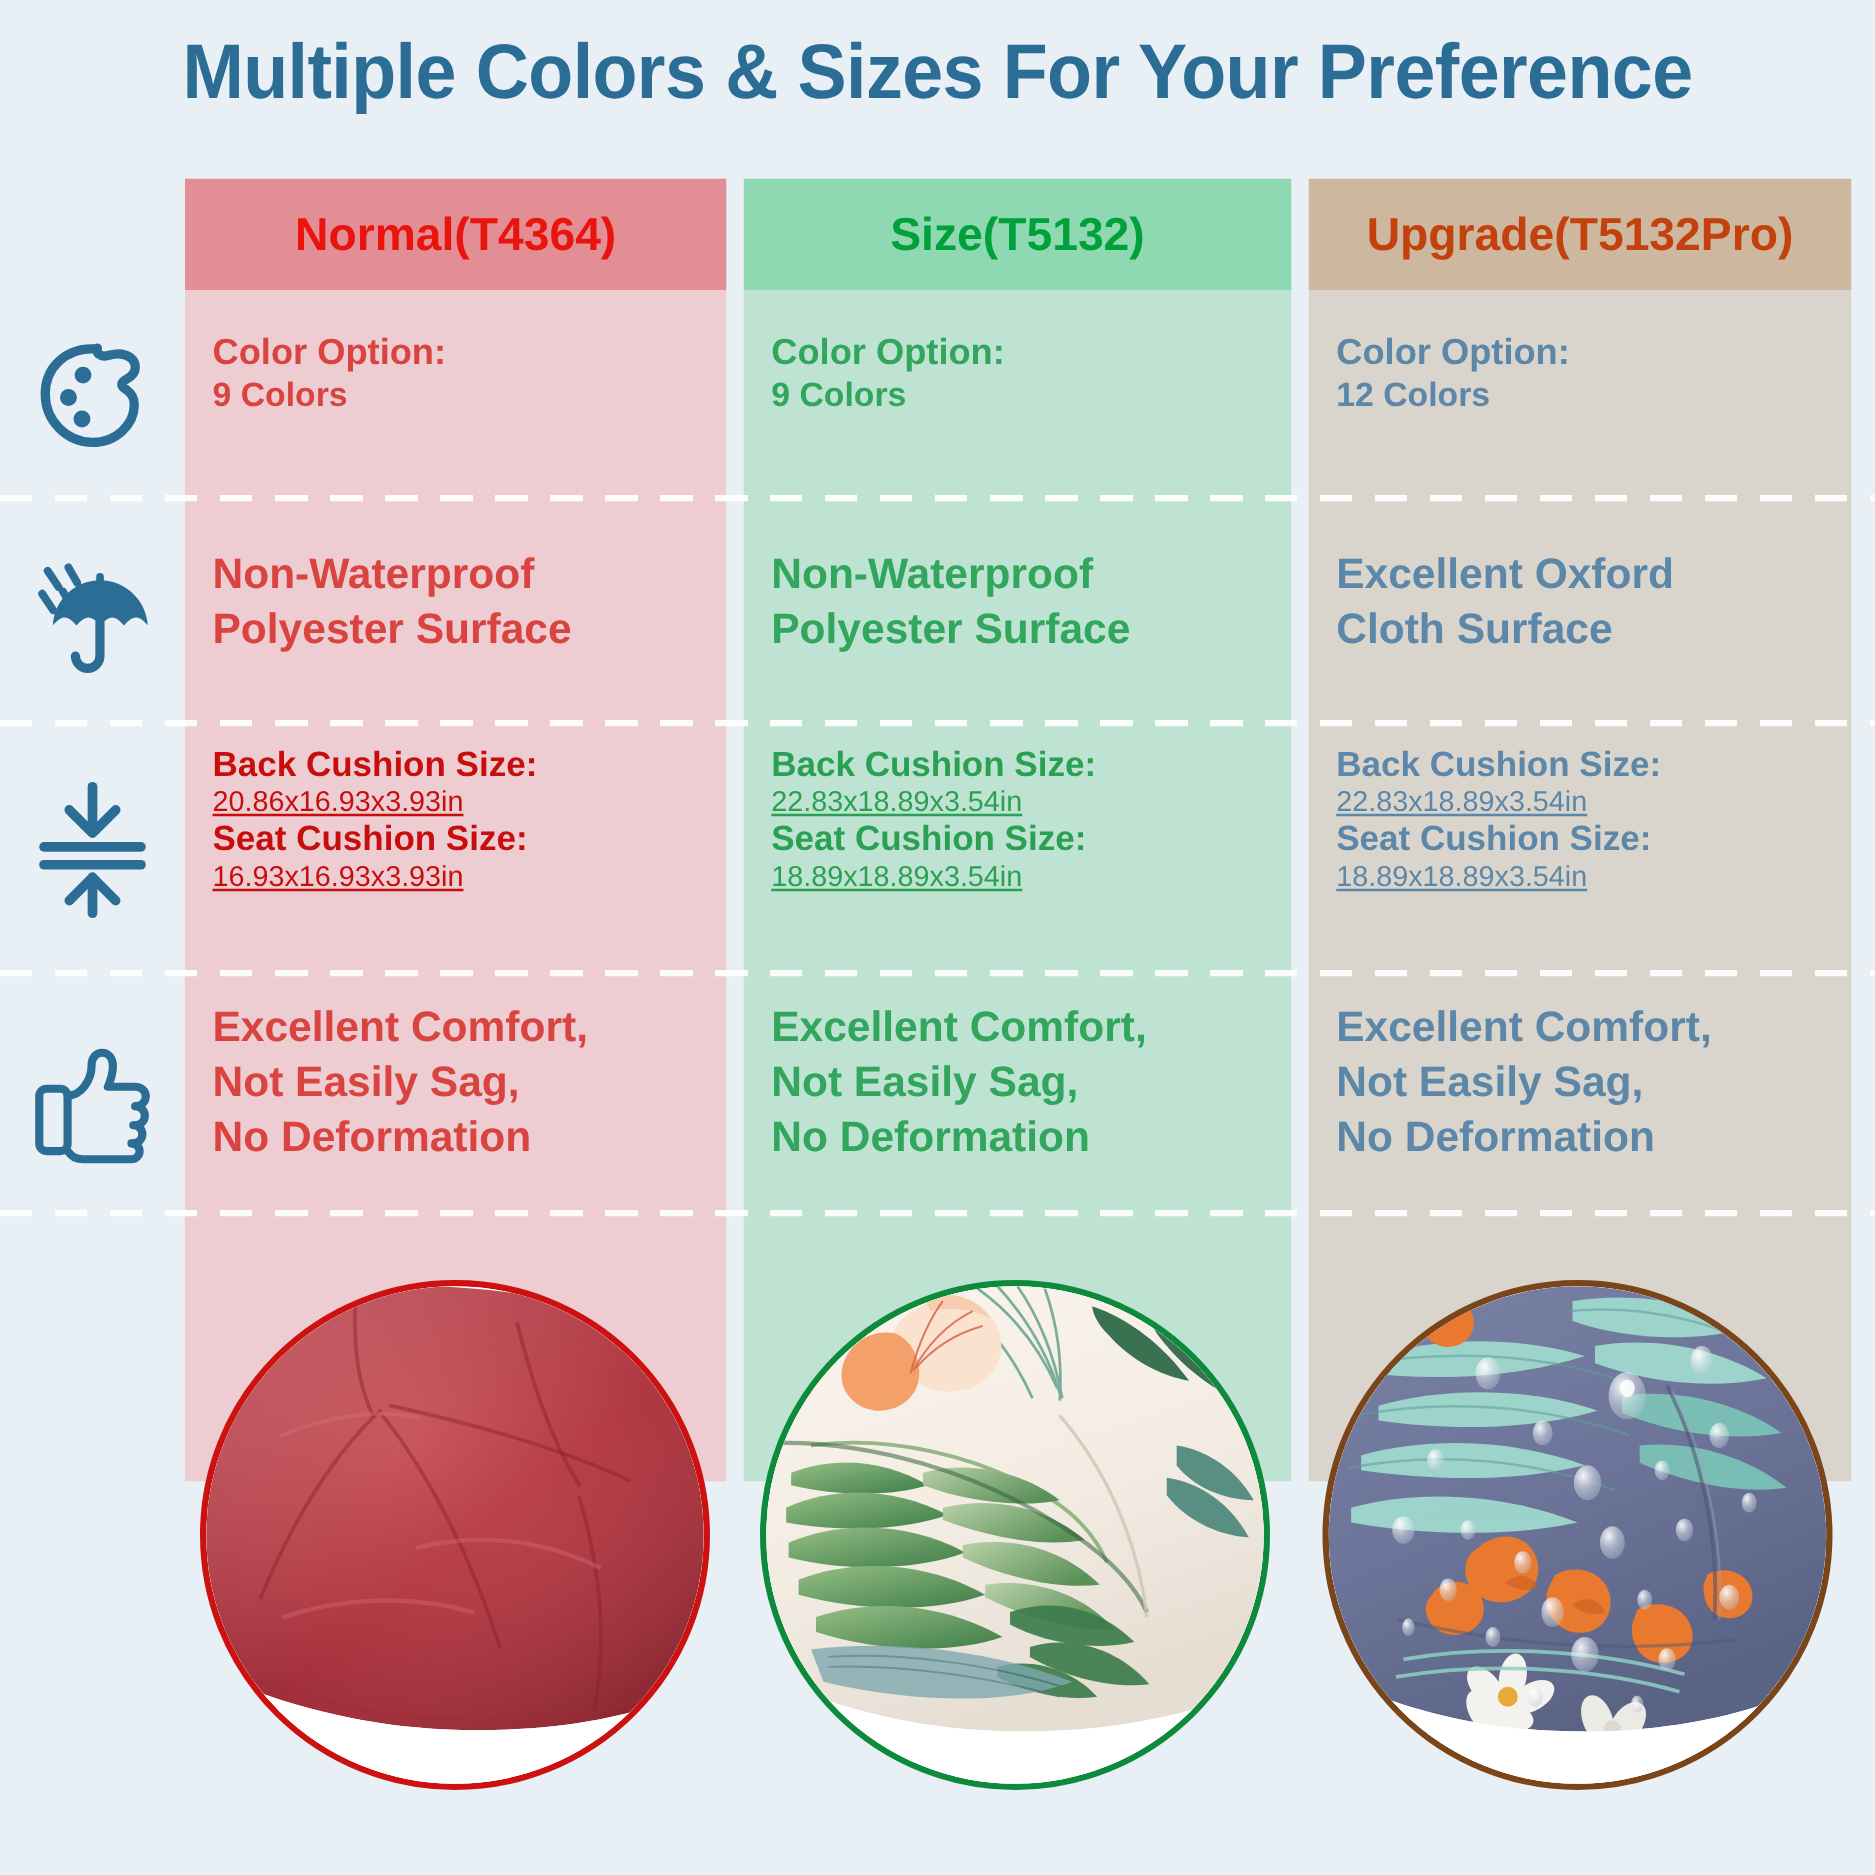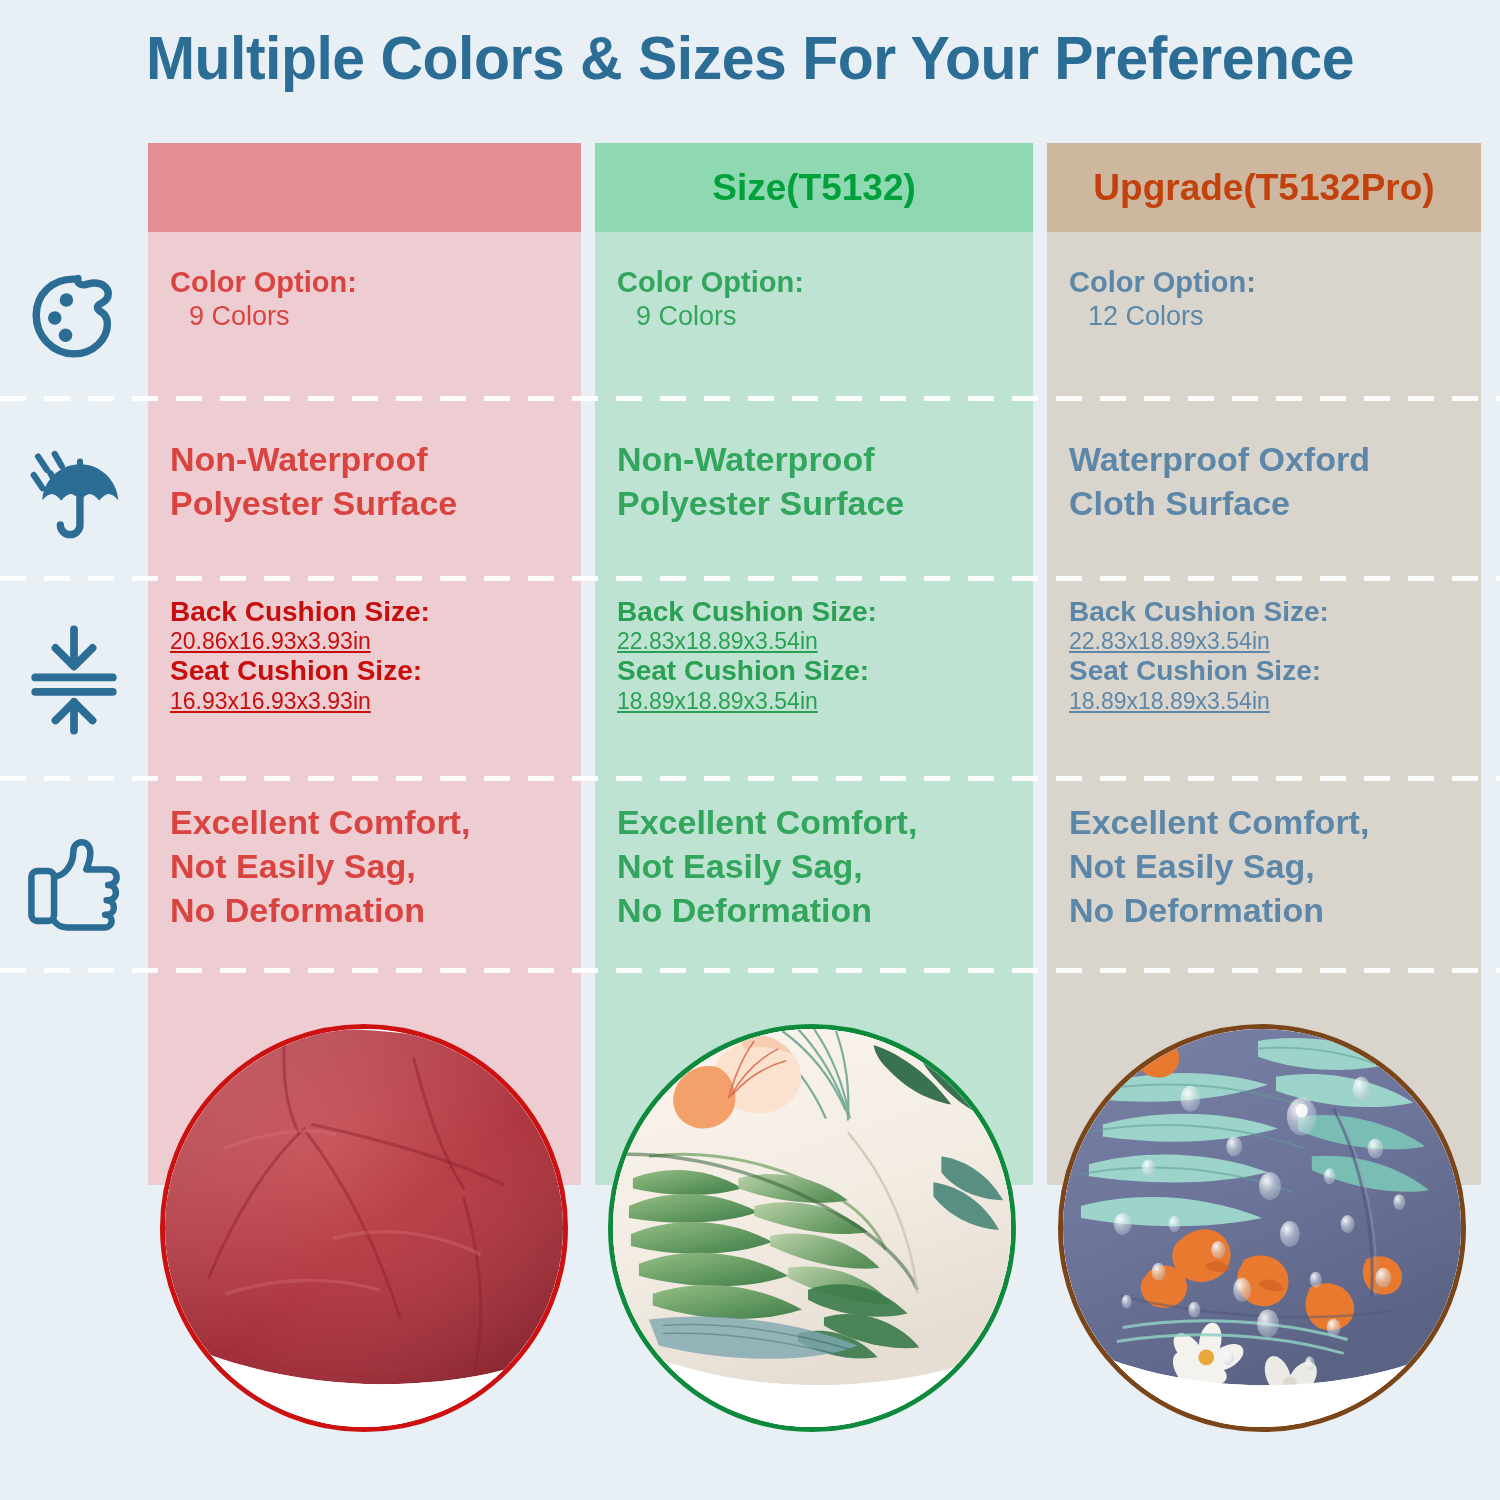--- a/index.html
+++ b/index.html
@@ -75,23 +75,22 @@
   .cell{
     position:absolute;
     padding-left:22px;
     box-sizing:border-box;
   }
   .cell .hd{
     font-size:29px;font-weight:bold;line-height:1.22;
     white-space:nowrap;
   }
   .cell .sub{
-    font-size:27px;font-weight:normal;line-height:1.22;
-    white-space:nowrap;
-    margin-left:19px;
+    font-size:27px;font-weight:bold;line-height:1.22;
+    white-space:nowrap;
   }
   .cell .big{
     font-size:34px;font-weight:bold;line-height:1.30;
     white-space:nowrap;
   }
   .cell .szhd{
     font-size:28px;font-weight:bold;line-height:1.16;
     white-space:nowrap;
   }
   .cell .szval{
@@ -149,20 +148,23 @@
   </div>
   <div class="colband" id="band-plus">
     <div class="headcap"></div>
     <div class="bodyfill"></div>
   </div>
   <div class="colband" id="band-upgrade">
     <div class="headcap"></div>
     <div class="bodyfill"></div>
   </div>
 
+  <div class="colheader" id="hdr-normal">
+    <span>Normal(T4364)</span>
+  </div>
   <div class="colheader" id="hdr-plus">
     <span>Size(T5132)</span>
   </div>
   <div class="colheader" id="hdr-upgrade">
     <span>Upgrade(T5132Pro)</span>
   </div>
 
   <div class="iconcell" style="top:110px;height:135px;">
     <svg width="108" height="108" viewBox="0 0 64 64" aria-hidden="true">
       <path d="M31.5 7.2C19.4 7.2 9.6 15.9 9.6 28.6c0 6.2 2.4 11.9 6.5 16.1 4.1 4.2 9.8 6.8 15.9 6.8 5.6 0 10.6-2.1 14.2-5.5 3.5-3.3 5.6-7.8 5.6-12.2 0-3.4-1.4-5.6-3.3-6.9-1.4-1-2.6-1.5-2.6-2.9 0-1.1.9-1.8 2.3-2.5 2-1 4.1-2.4 4.1-5.6 0-3.9-3.7-6.4-8.1-6.4-3.1 0-5 1.1-6.7 1.1-1.8 0-3.3-1.2-3.3-2.6 0-.4.1-.8.1-1.2 0 0-1.3.4-2.8.4z" fill="none" stroke="#2b6d94" stroke-width="4.4" stroke-linejoin="round"></path>
@@ -203,21 +205,21 @@
 
   <div class="cell c-normal" style="top:294px;">
     <div class="big t-red">Non-Waterproof</div>
     <div class="big t-red">Polyester Surface</div>
   </div>
   <div class="cell c-plus" style="top:294px;">
     <div class="big t-green">Non-Waterproof</div>
     <div class="big t-green">Polyester Surface</div>
   </div>
   <div class="cell c-upgrade" style="top:294px;">
-    <div class="big t-blue">Waterproof Oxford</div>
+    <div class="big t-blue">Excellent Oxford</div>
     <div class="big t-blue">Cloth Surface</div>
   </div>
 
   <div class="divider" style="top:433px;"></div>
 
   <div class="iconcell" style="top:462px;height:150px;">
     <svg width="108" height="118" viewBox="0 0 64 70" aria-hidden="true">
       <g stroke="#2b6d94" stroke-width="4.6" stroke-linecap="round" fill="none">
         <line x1="32" y1="5" x2="32" y2="25"></line>
         <polyline points="21,16 32,27 43,16" stroke-linejoin="round"></polyline>

